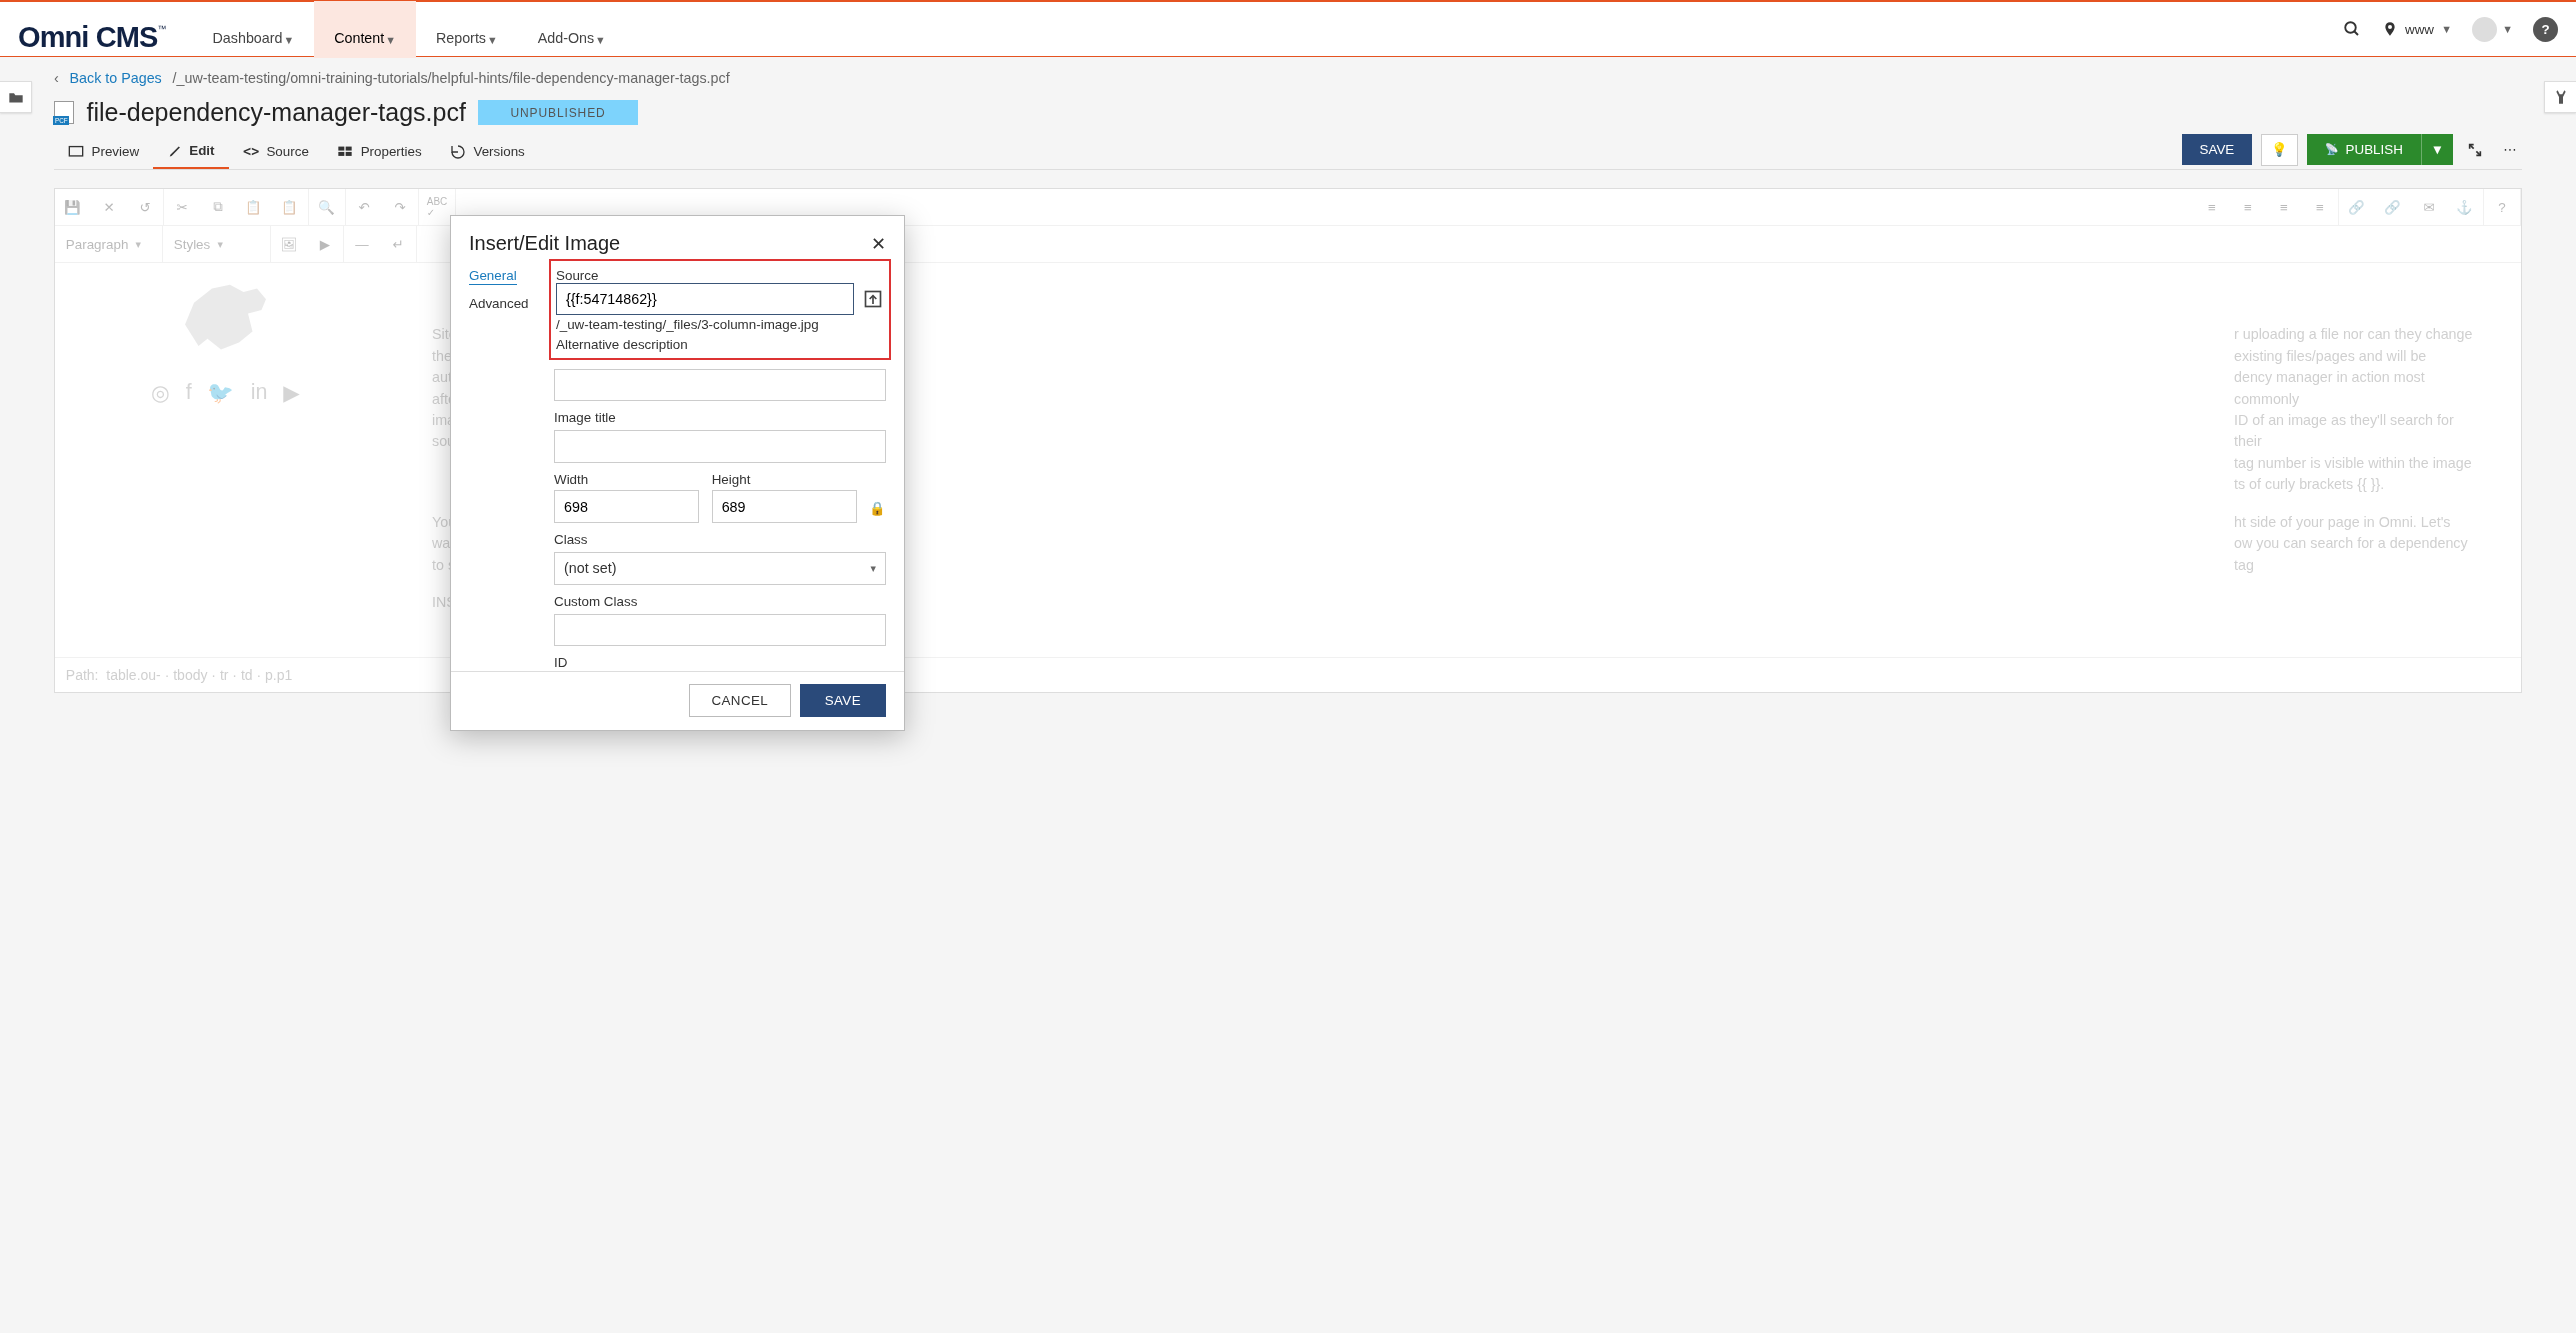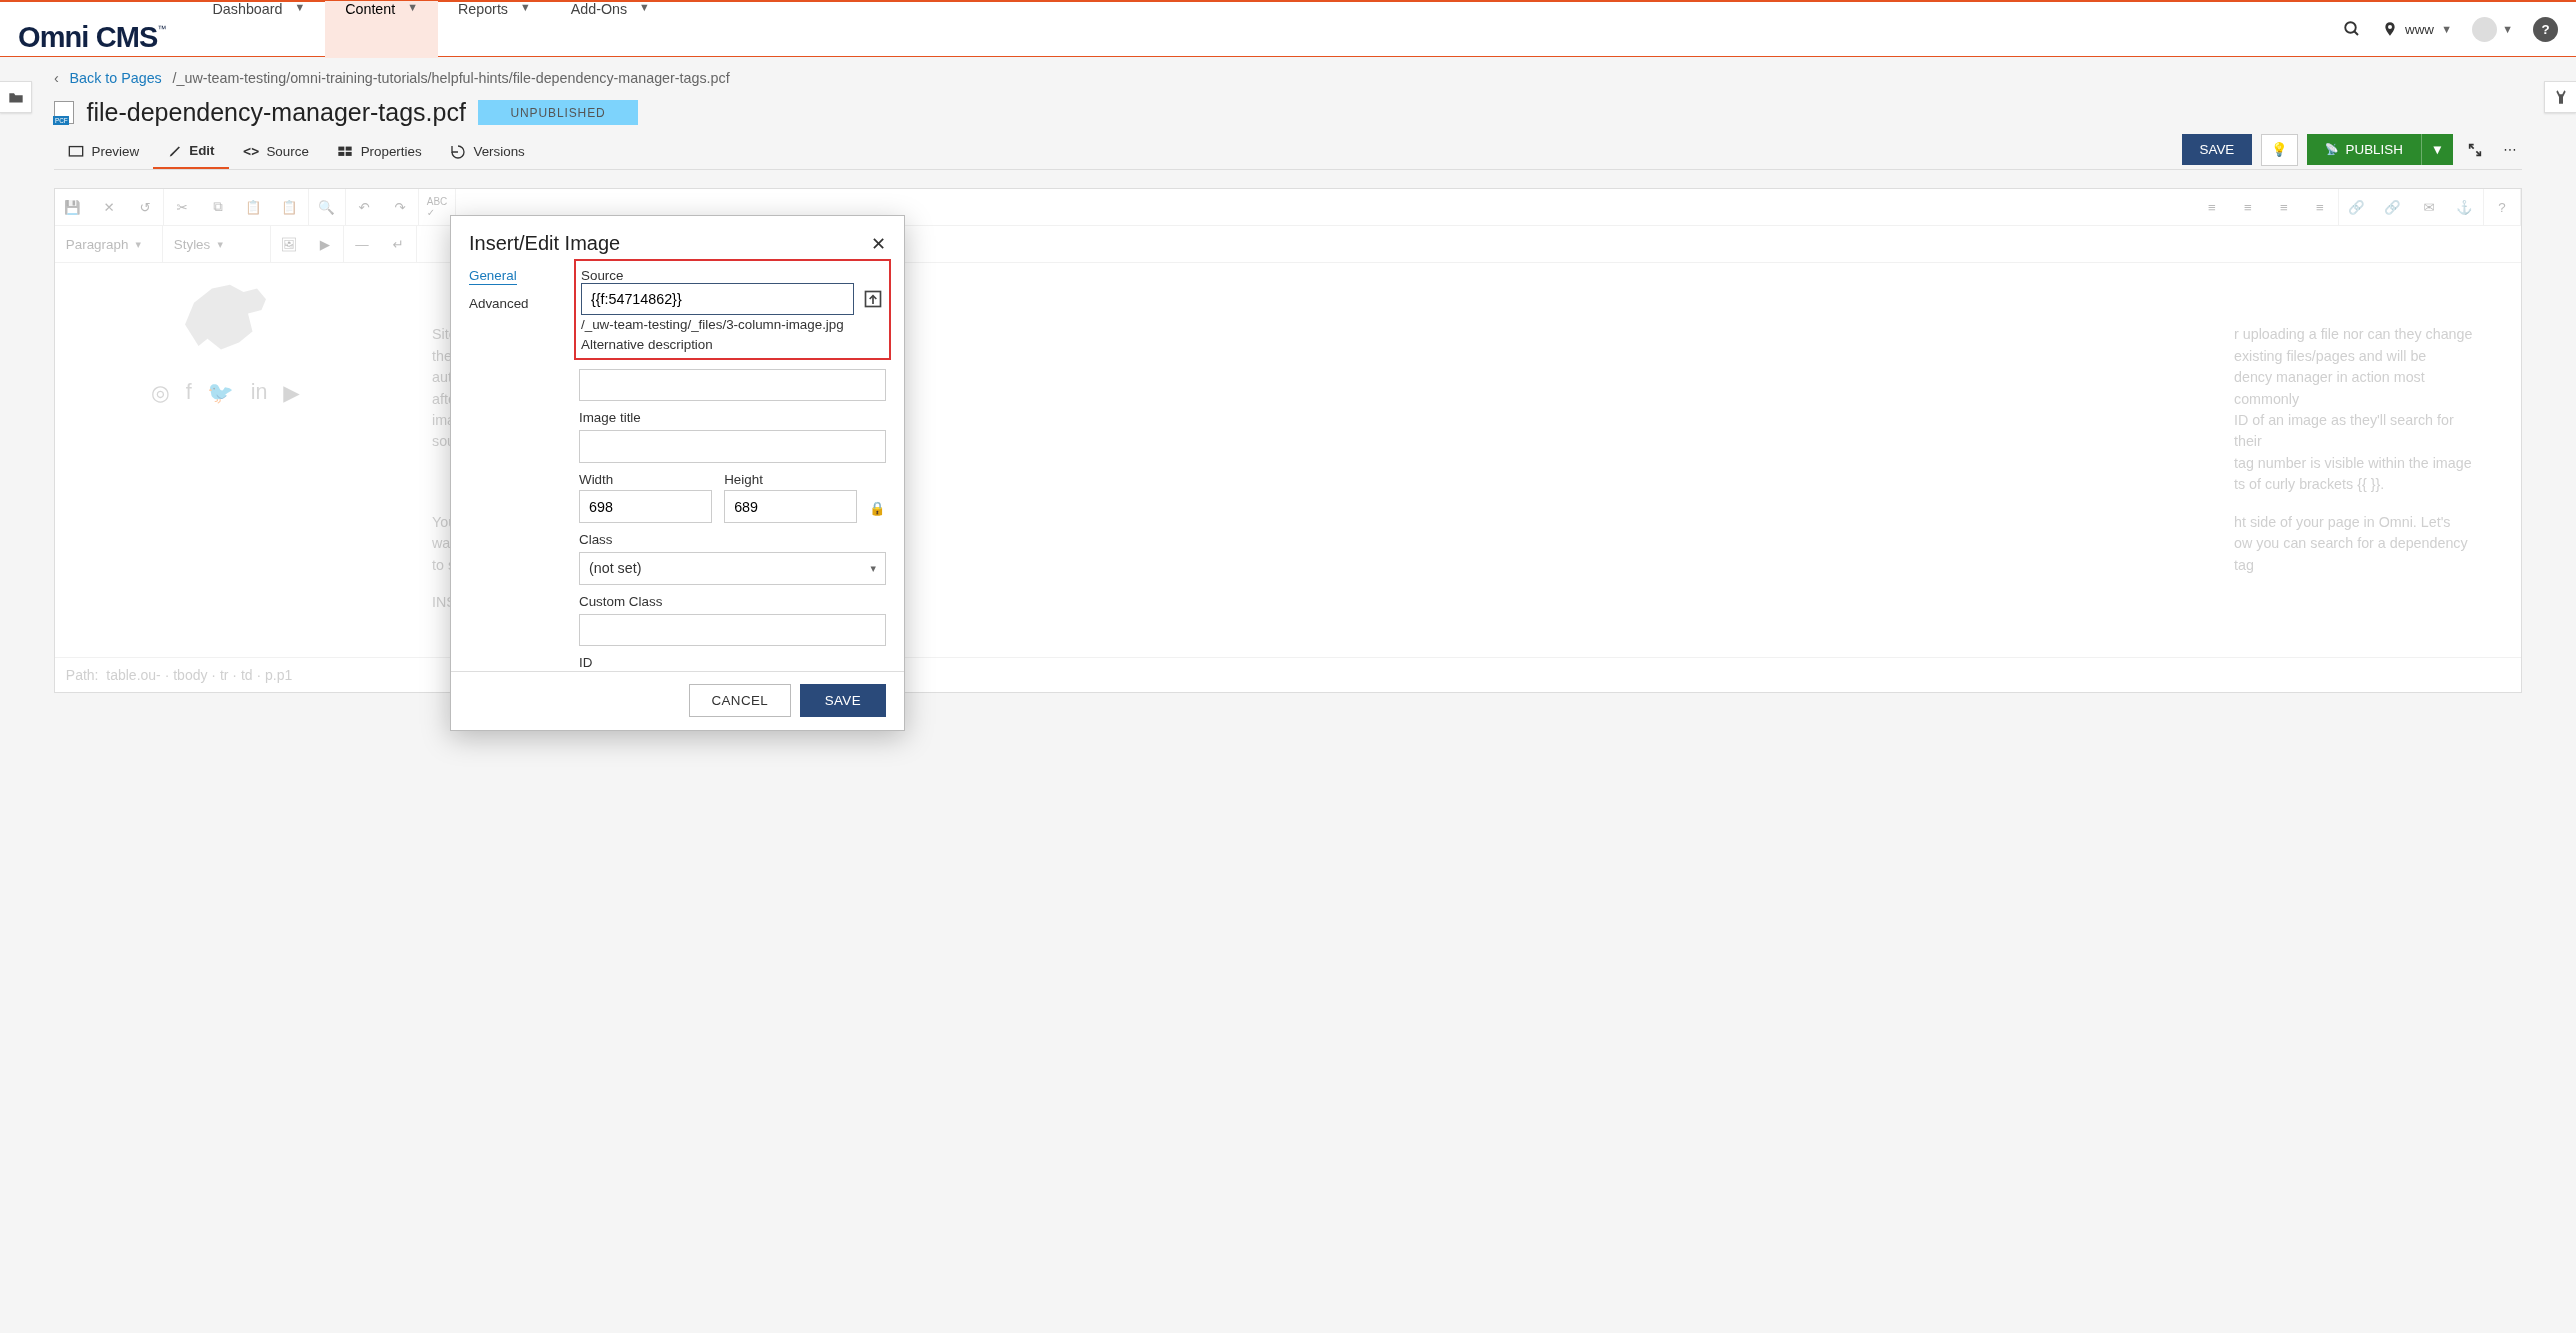--- a/index.html
+++ b/index.html
@@ -1,21 +1,21 @@
 <!DOCTYPE html>
 <html style="font-size:14.3px"><head>
 <meta charset="utf-8">
 <style>
 * { box-sizing: border-box; margin: 0; padding: 0; }
 body { font-family: -apple-system, BlinkMacSystemFont, "Segoe UI", Arial, sans-serif; background: #f5f5f5; color: #333; font-size: 13.4px; }
 .topbar { background: #fff; border-top: 2.7px solid #e55321; border-bottom: 1.8px solid #e55321; display: flex; align-items: center; padding: 0 18px; height: 57px; }
 .logo { font-size: 29px; font-weight: 700; color: #112244; margin-right: 27px; letter-spacing: -0.9px; margin-top: 16px; }
 .logo sup { font-size: 9px; font-weight: 400; vertical-align: top; position: relative; top: 3.6px; }
 .mainnav { display: flex; gap: 0; }
-.nav-item { display: flex; align-items: flex-start; gap: 12px; padding: 0 20px; height: 57px; cursor: pointer; font-size: 14.3px; color: #444; }
+.nav-item { display: flex; align-items: flex-end; gap: 1px; padding: 12px 20px; height: 57px; cursor: pointer; font-size: 14.3px; color: #444; }
 .nav-item.active { background: #fce7e0; font-weight: 400; color: #000; }
 .chev { font-size: 10.8px; color: #666; }
 .top-right { margin-left: auto; display: flex; align-items: center; gap: 20px; }
 .icon-btn { width: 20px; height: 20px; display: flex; align-items: center; justify-content: center; cursor: pointer; color: #333; }
 .site-sel { display: flex; align-items: center; gap: 7.2px; cursor: pointer; }
 .avatar { width: 25px; height: 25px; border-radius: 50%; background: #ddd; }
 .help-circle { width: 25px; height: 25px; border-radius: 50%; background: #555; color:#fff; display:flex; align-items:center; justify-content:center; font-weight:700; }
 .side-tab { position: absolute; left: 0; top: 81px; width: 32px; height: 32px; background: #fff; border: 0.9px solid #ddd; border-left:none; display:flex; align-items:center; justify-content:center; cursor:pointer; box-shadow: 0 0.9px 1.8px rgba(0,0,0,.1); }
 .side-tab-right { position: absolute; right: 0; top: 81px; width: 32px; height: 32px; background: #fff; border: 0.9px solid #ddd; border-right:none; display:flex; align-items:center; justify-content:center; cursor:pointer; box-shadow: 0 0.9px 1.8px rgba(0,0,0,.1);}
 .page-area { padding: 12.5px 54px 0 54px; }
@@ -49,21 +49,21 @@
 .red-text { color:#e07560; font-weight:600; font-size:15.2px; line-height:1.5;}
 .body-text { color:#888; font-size:14.3px; line-height:1.5; margin-top:16px;}
 .path-bar { border-top:0.9px solid #ddd; padding:9px 10.8px; color:#888; font-size:14px;}
 .path-bar span { color:#888; }
 
 
 .modal { position:absolute; left:450px; top:215px; width:455px; background:#fff; border:0.9px solid #bbb; box-shadow:0 7.2px 27px rgba(0,0,0,.25); z-index:100;}
 .modal-head { display:flex; align-items:center; justify-content:space-between; padding:16px 18px 3.6px 18px;}
 .modal-title { font-size:20px; font-weight:500; color:#222;}
 .modal-close { cursor:pointer; font-size:18px; color:#333;}
-.modal-body { display:flex; padding:3.6px 18px 10.8px 18px; gap:38px; max-height:412px; overflow:hidden;}
+.modal-body { display:flex; padding:3.6px 18px 10.8px 18px; gap:13px; max-height:412px; overflow:hidden;}
 .modal-tabs { display:flex; flex-direction:column; gap:10.8px; width:72px; padding-top:5.4px;}
 .modal-tab { cursor:pointer; font-size:13.4px; color:#333;}
 .modal-tab.active { color:#1a7bbd; border-bottom:1.8px solid #1a7bbd; padding-bottom:1.8px; width:fit-content;}
 .modal-form { flex:1; display:flex; flex-direction:column; gap:5.4px;}
 .hl-box { border:2.7px solid #d33; padding:3.6px 5.4px 5.4px 5.4px; margin:-3.6px -5.4px 3.6px -5.4px;}
 .lbl { font-size:13.4px; color:#333; margin-top:3.6px;}
 .inp { width:100%; border:0.9px solid #3a5577; padding:7.2px 9px; font-size:14.3px; font-family:inherit;}
 .inp-plain { width:100%; border:0.9px solid #ccc; padding:7.2px 9px; font-size:14.3px; font-family:inherit;}
 .src-row { display:flex; align-items:center; gap:9px;}
 .upload-ic { width:23px; cursor:pointer; color:#444;}

